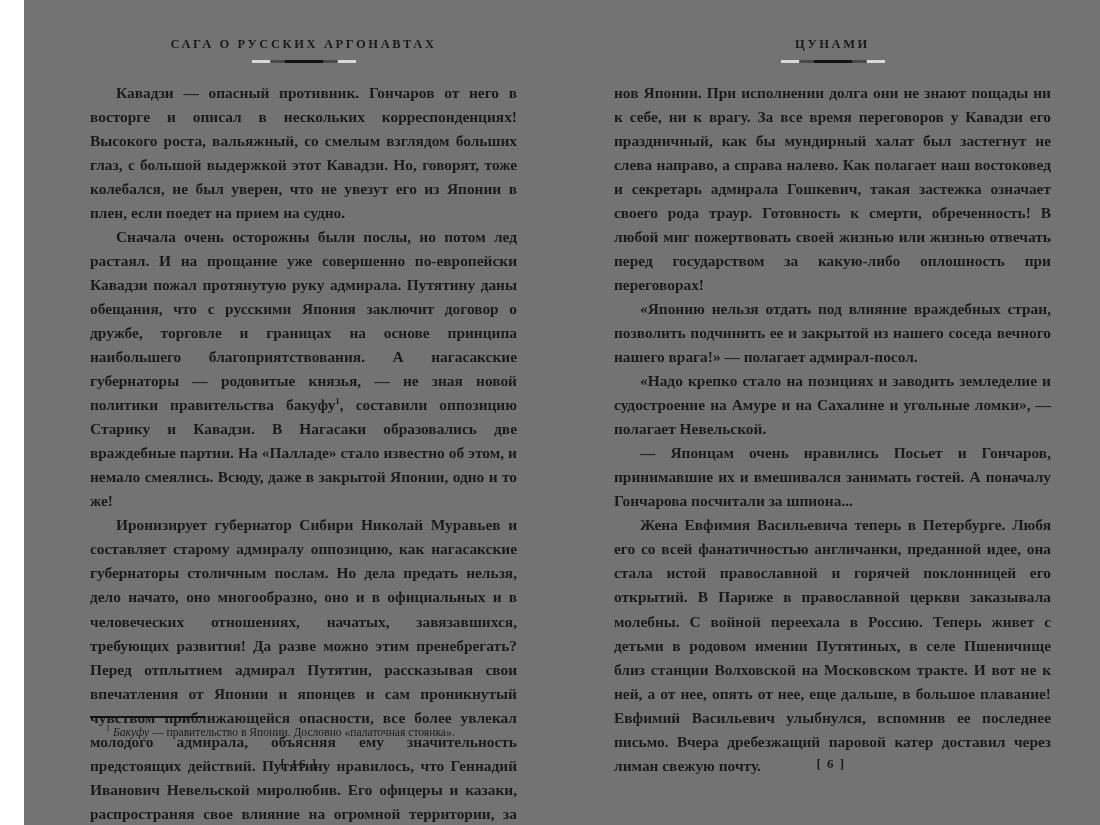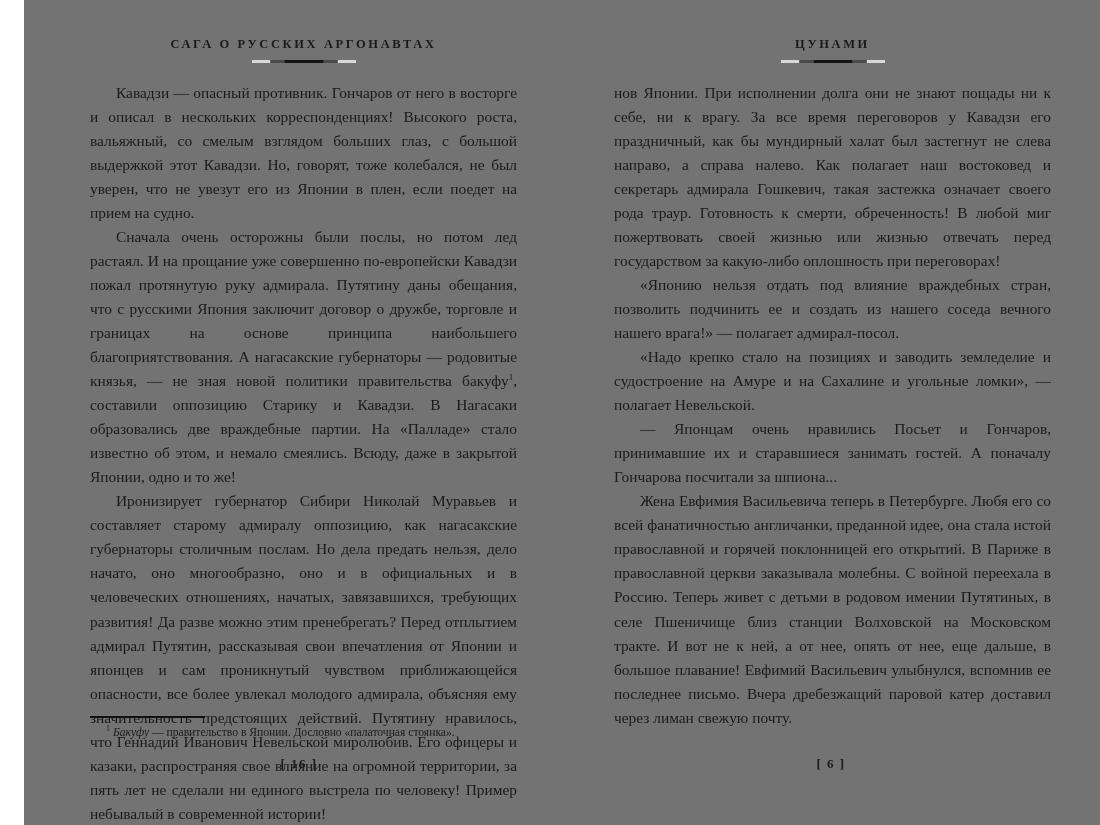--- a/index.html
+++ b/index.html
@@ -68,20 +68,21 @@
     margin-top: 18px;
     font-size: 15.4px;
     line-height: 24.05px;
     text-align: justify;
     text-justify: inter-word;
     hyphens: manual;
   }
   .body-text p {
     margin: 0;
     text-indent: 26px;
+    font-weight: bold;
   }
   .body-text p.no-indent { text-indent: 0; }
 
   sup.fn-ref {
     font-size: 9px;
     vertical-align: super;
     line-height: 0;
   }
 
   
@@ -157,23 +158,23 @@
 
   <div class="page page-right">
     <div class="page-inner">
 
       <div class="running-head">Цунами</div>
 
       <div class="ornament"></div>
 
       <div class="body-text">
         <p class="no-indent">нов Японии. При исполнении долга они не знают пощады ни к себе, ни к врагу. За все время переговоров у Кавадзи его праздничный, как бы мундирный халат был застегнут не слева направо, а справа налево. Как полагает наш востоковед и секретарь адмирала Гошкевич, такая застежка означает своего рода траур. Готовность к смерти, обреченность! В любой миг пожертвовать своей жизнью или жизнью отвечать перед государством за какую-либо оплошность при переговорах!</p>
-        <p>«Японию нельзя отдать под влияние враждебных стран, позволить подчинить ее и создать из нашего соседа вечного нашего врага!» — полагает адмирал-посол.</p>
+        <p>«Японию нельзя отдать под влияние враждебных стран, позволить подчинить ее и закрытой из нашего соседа вечного нашего врага!» — полагает адмирал-посол.</p>
         <p>«Надо крепко стало на позициях и заводить земледелие и судостроение на Амуре и на Сахалине и угольные ломки», — полагает Невельской.</p>
-        <p>— Японцам очень нравились Посьет и Гончаров, принимавшие их и старавшиеся занимать гостей. А поначалу Гончарова посчитали за шпиона...</p>
+        <p>— Японцам очень нравились Посьет и Гончаров, принимавшие их и вмешивался занимать гостей. А поначалу Гончарова посчитали за шпиона...</p>
         <p>Жена Евфимия Васильевича теперь в Петербурге. Любя его со всей фанатичностью англичанки, преданной идее, она стала истой православной и горячей поклонницей его открытий. В Париже в православной церкви заказывала молебны. С войной переехала в Россию. Теперь живет с детьми в родовом имении Путятиных, в селе Пшеничище близ станции Волховской на Московском тракте. И вот не к ней, а от нее, опять от нее, еще дальше, в большое плавание! Евфимий Васильевич улыбнулся, вспомнив ее последнее письмо. Вчера дребезжащий паровой катер доставил через лиман свежую почту.</p>
       </div>
     </div>
 
     <div class="folio">[ 6 ]</div>
   </div>
 
 </div>
 
 </body></html>

